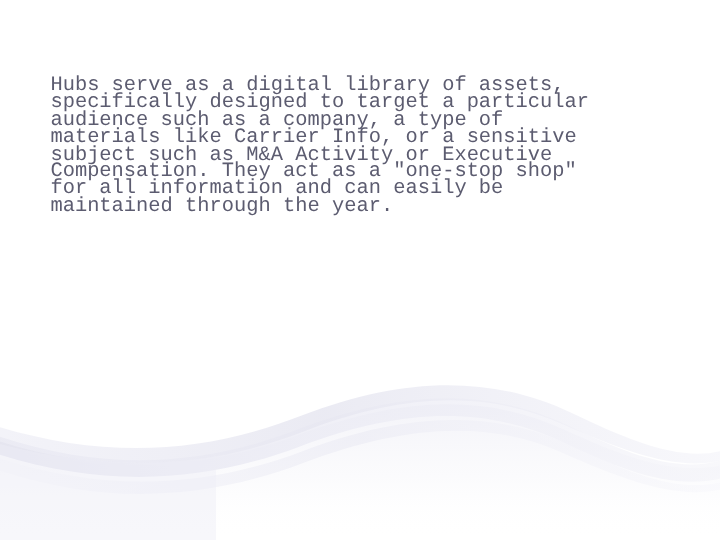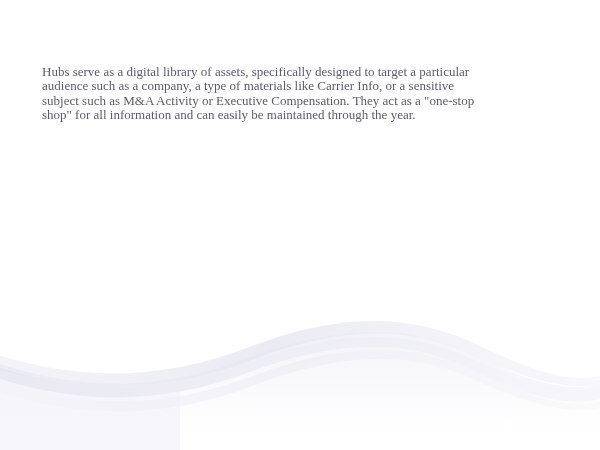--- a/index.html
+++ b/index.html
@@ -53,22 +53,22 @@
     line-height: 34px;
     letter-spacing: -0.2px;
     color: #181824;
     white-space: nowrap;
   }
 
   #slide-body {
     margin: 0;
     padding-top: 17px;
     width: 452px;
-    font-family: Liberation Serif, serif;
-    font-size: 13px;
+    font-family: Liberation Mono, monospace;
+    font-size: 17px;
     font-weight: normal;
     line-height: 14.4px;
     color: #5c5c70;
     text-align: left;
   }
 </style>
 </head>
 <body>
 
 <div id="slide">

